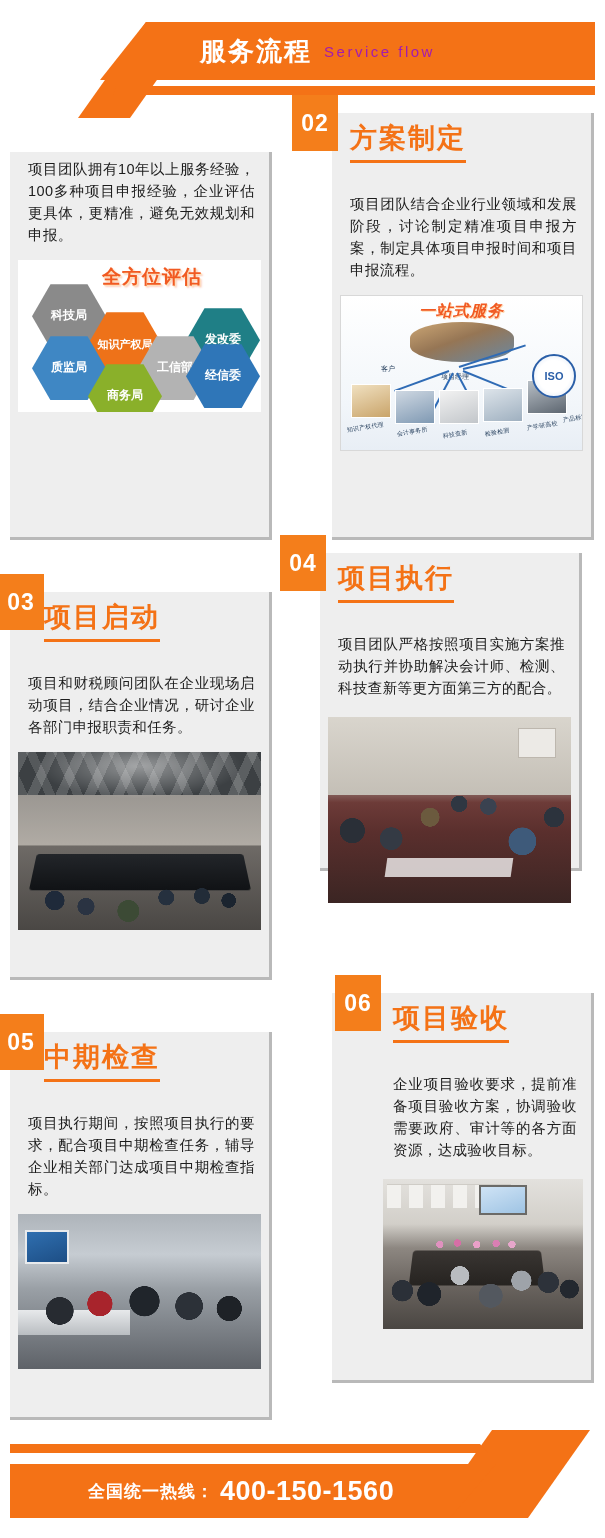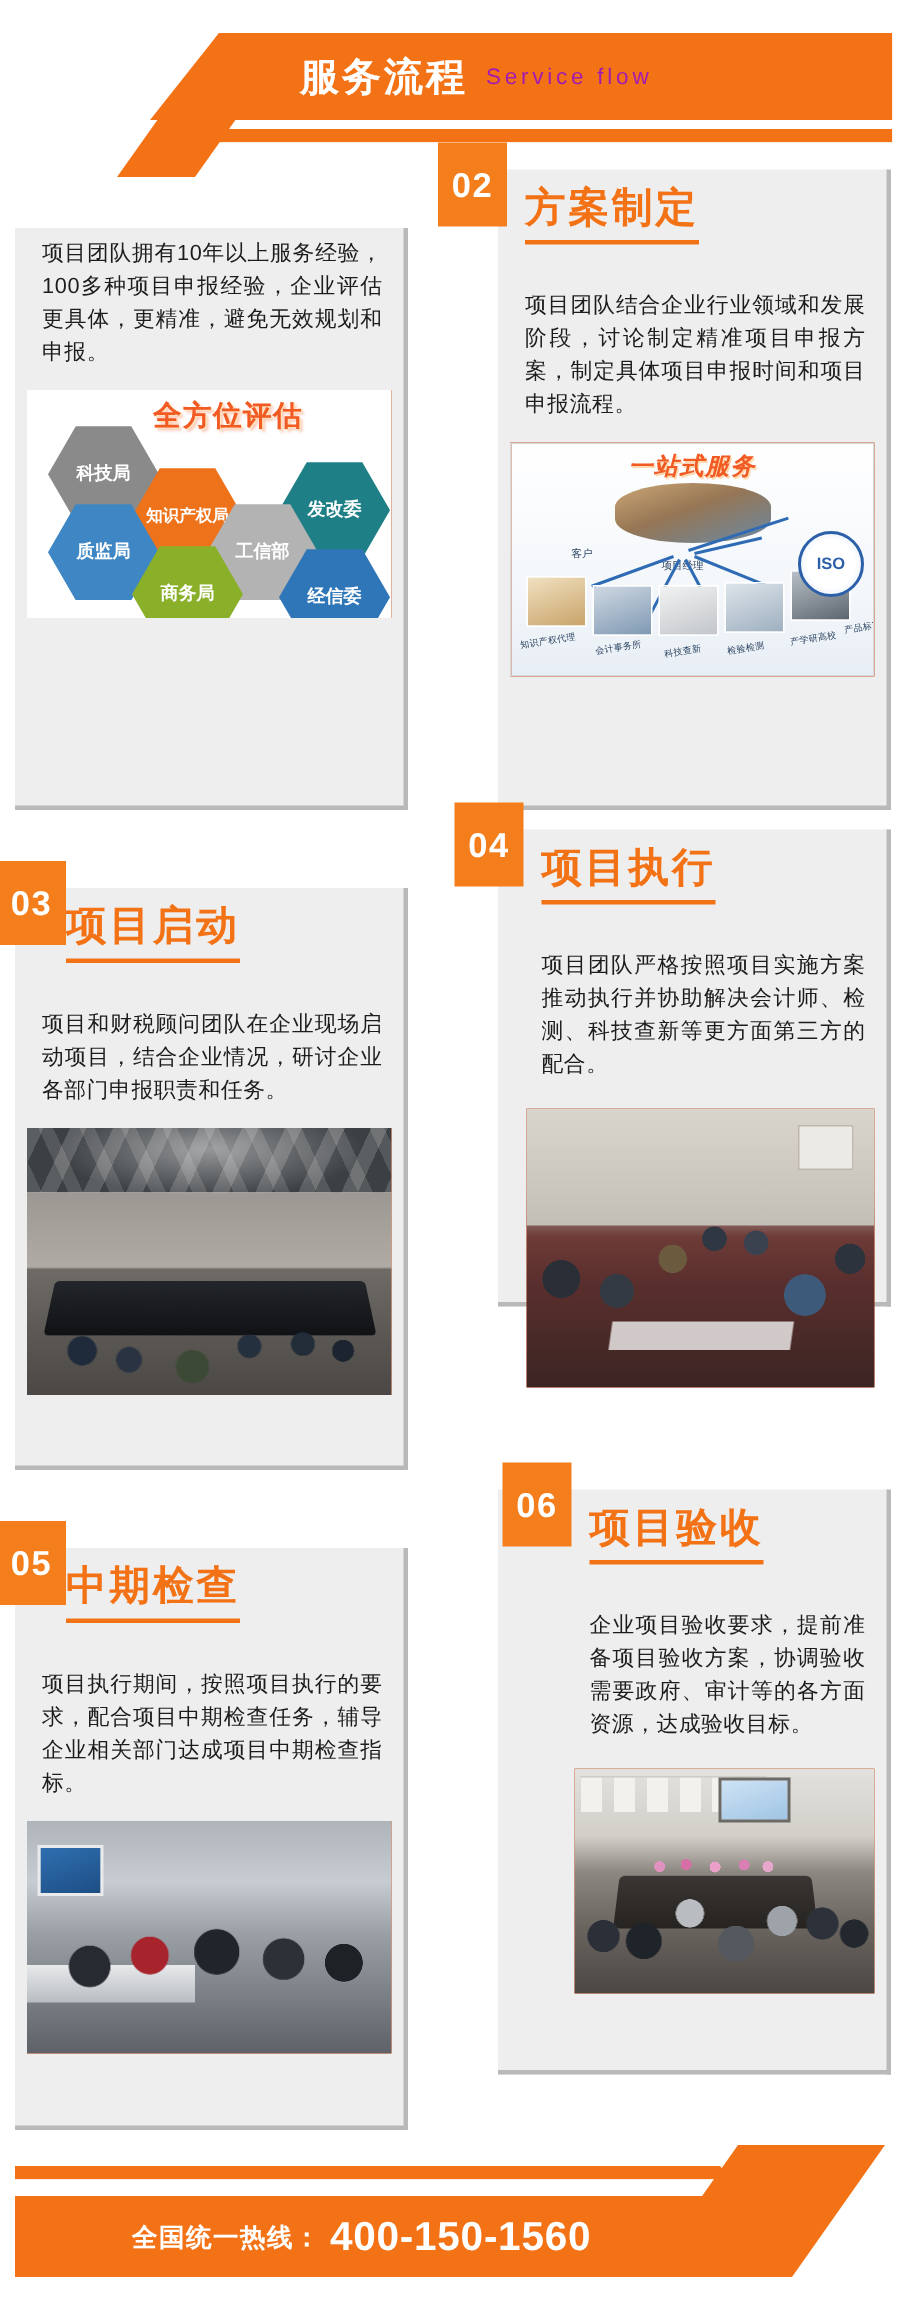--- a/index.html
+++ b/index.html
@@ -430,21 +430,21 @@
           </div>
         <div class="hex" style="left:14px;  top:76px;  background:#3f87c4;">
           <span>质监局</span>
           </div>
         <div class="hex" style="left:120px; top:76px;  background:#b3b3b3;">
           <span>工信部</span>
           </div>
         <div class="hex" style="left:70px;  top:104px; background:#8ab02a;">
           <span>商务局</span>
           </div>
-        <div class="hex" style="left:168px; top:106px; background:#2f76b8;">
+        <div class="hex" style="left:168px; top:84px; background:#2f76b8;">
           <span>经信委</span>
           </div>
       </div>
     </div>
   </div>
 
   <div class="card" style="left:332px; top:113px; width:262px; height:427px;">
     <div class="card-head">
       <div class="badge badge-rightcol">02</div>
       <div class="card-title-wrap" style="padding-left:18px;">
@@ -500,21 +500,21 @@
     <div class="card-body">项目和财税顾问团队在企业现场启动项目，结合企业情况，研讨企业各部门申报职责和任务。</div>
     <div class="card-media" style="margin:0 8px 8px 8px;">
       <div class="photo photo-meeting1" style="height:178px;">
         <div class="ceil"></div>
         <div class="tbl"></div>
         <div class="ppl"></div>
       </div>
     </div>
   </div>
 
-  <div class="card" style="left:332px; top:553px; width:262px; height:318px;padding-left:11px;">
+  <div class="card" style="left:320px; top:553px; width:262px; height:318px;">
     <div class="card-head">
       <div class="badge badge-rightcol">04</div>
       <div class="card-title-wrap" style="padding-left:18px;">
         <span class="card-title">
           <span>项目执行</span>
           <span class="title-rule"></span>
         </span>
       </div>
     </div>
     <div class="card-body">项目团队严格按照项目实施方案推动执行并协助解决会计师、检测、科技查新等更方面第三方的配合。</div>

